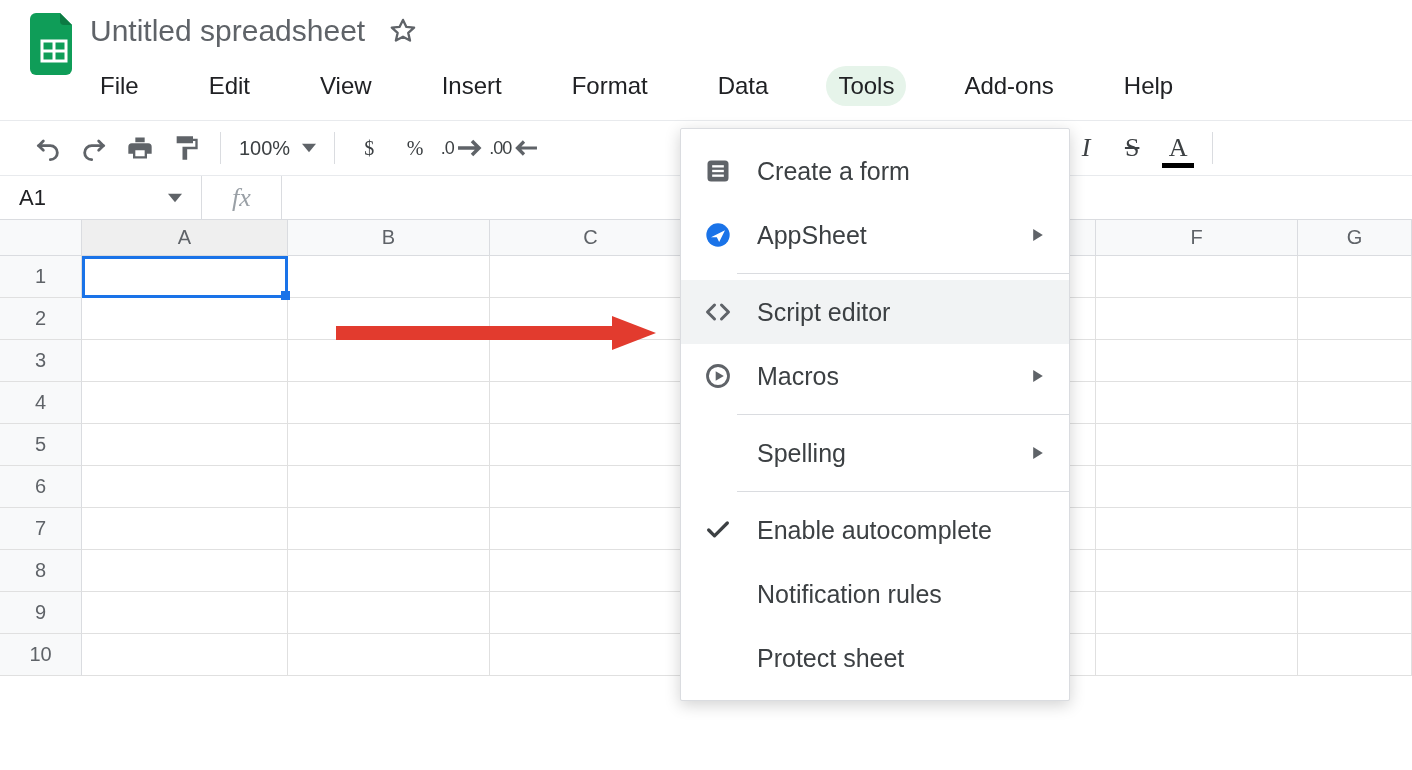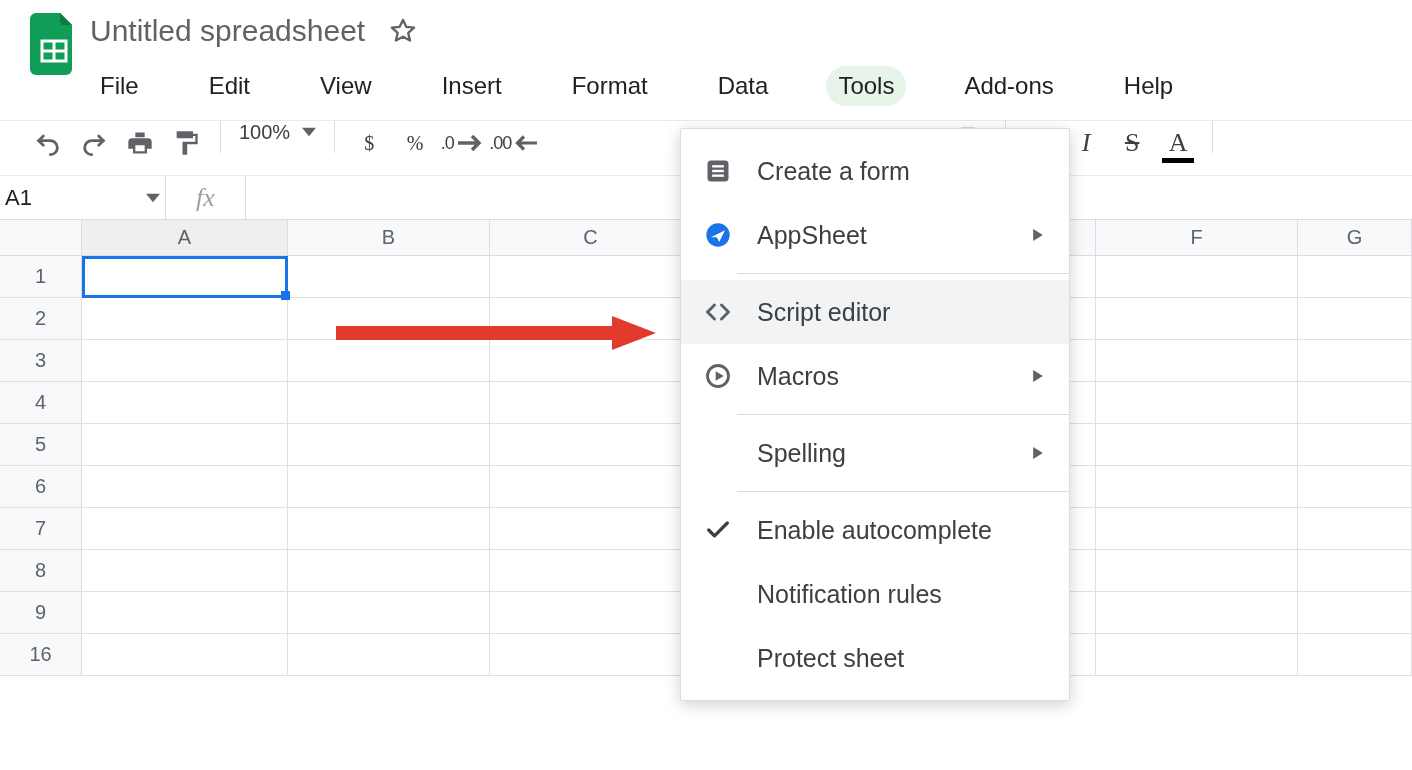--- a/index.html
+++ b/index.html
@@ -29,42 +29,42 @@
   .logo svg{width:48px;height:62px;}
   .title-area{padding-top:4px;}
   .title-row{display:flex;align-items:center;gap:20px;}
   .doc-title{font-size:30px;color:var(--grey-700);padding:2px 4px;border-radius:4px;}
   .star-icon svg{width:28px;height:28px;display:block;}
   .menubar{display:flex;gap:46px;padding:16px 2px 14px 2px;font-size:24px;color:var(--text);}
   .menubar .menu-item{padding:6px 12px;border-radius:6px;cursor:pointer;}
   .menubar .menu-item.open{background:var(--menu-hl);border-radius:20px;}
 
   
-  .toolbar{display:flex;align-items:flex-start;height:56px;border-top:1px solid var(--grey-200);border-bottom:1px solid var(--grey-200);padding:0 16px 0 26px;color:var(--grey-900);font-size:20px;gap:2px;}
+  .toolbar{display:flex;align-items:center;height:56px;border-top:1px solid var(--grey-200);border-bottom:1px solid var(--grey-200);padding:0 16px 0 26px;color:var(--grey-900);font-size:20px;gap:2px;}
   .tb-btn{width:44px;height:44px;display:flex;align-items:center;justify-content:center;border-radius:4px;}
   .tb-btn svg{width:28px;height:28px;}
   .tb-sep{width:1px;height:32px;background:var(--grey-300);margin:0 10px;}
   .zoom{display:flex;align-items:center;gap:12px;padding:0 6px;}
   .zoom-val{font-size:20px;color:var(--grey-900);}
   .drop-caret svg{width:14px;height:14px;}
   .tb-text{width:44px;text-align:center;font-family:"Times New Roman",serif;}
   .tb-dec{width:48px;font-size:18px;letter-spacing:-1px;text-align:center;}
   .tb-spacer{flex:0 0 420px;}
   .font-caret{width:32px;}
   .fmt{font-family:"Times New Roman",serif;font-size:26px;width:44px;text-align:center;}
   .fmt.b{font-weight:700;}
   .fmt.i{font-style:italic;}
   .fmt.s{text-decoration:line-through;}
   .fmt.color{position:relative;}
   .fmt.color .underline{position:absolute;left:6px;right:6px;bottom:2px;height:5px;background:#000;}
   .tb-right-end{width:28px;display:flex;align-items:center;justify-content:center;}
 
   
   .fx-row{display:flex;align-items:stretch;height:44px;border-bottom:1px solid var(--grey-300);}
-  .name-box{width:166px;border-right:1px solid var(--grey-300);display:flex;align-items:center;justify-content:space-between;padding:0 5px;font-size:22px;}
+  .name-box{width:202px;border-right:1px solid var(--grey-300);display:flex;align-items:center;justify-content:space-between;padding:0 19px;font-size:22px;}
   .name-caret svg{width:14px;height:14px;}
   .fx-label{width:80px;display:flex;align-items:center;justify-content:center;font-family:"Times New Roman",serif;font-style:italic;font-size:26px;color:var(--grey-500);border-right:1px solid var(--grey-300);}
   .fx-input{flex:1;}
 
   
   .grid-wrap{position:relative;}
   .col-headers{display:flex;background:#f8f9fa;border-bottom:1px solid var(--grey-300);height:36px;}
   .ch{border-right:1px solid var(--grey-300);display:flex;align-items:center;justify-content:center;font-size:20px;color:var(--grey-700);}
   .ch.corner{width:82px;background:#f8f9fa;}
   .ch.colA{width:206px;background:var(--selected);}
@@ -319,21 +319,21 @@
         <div class="rh">9</div>
         <div class="cell cA"></div>
         <div class="cell cN"></div>
         <div class="cell cN"></div>
         <div class="cell cN"></div>
         <div class="cell cN"></div>
         <div class="cell cN"></div>
         <div class="cell cG"></div>
       </div>
       <div class="row">
-        <div class="rh">16</div>
+        <div class="rh">10</div>
         <div class="cell cA"></div>
         <div class="cell cN"></div>
         <div class="cell cN"></div>
         <div class="cell cN"></div>
         <div class="cell cN"></div>
         <div class="cell cN"></div>
         <div class="cell cG"></div>
       </div>
     </div>
 

